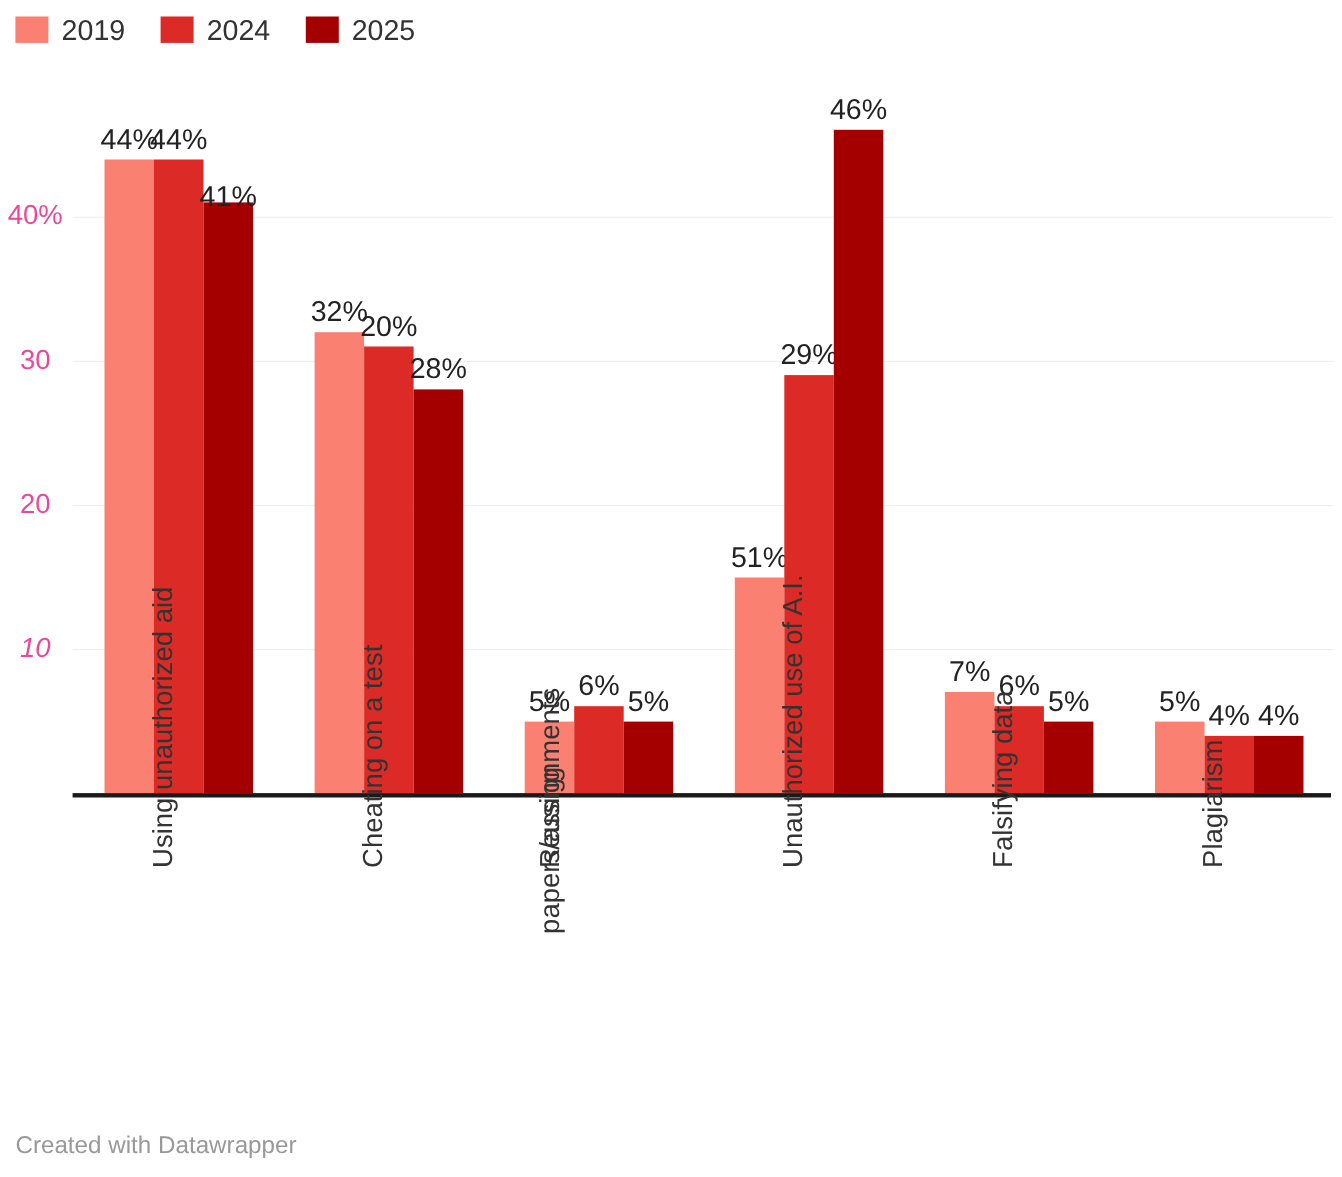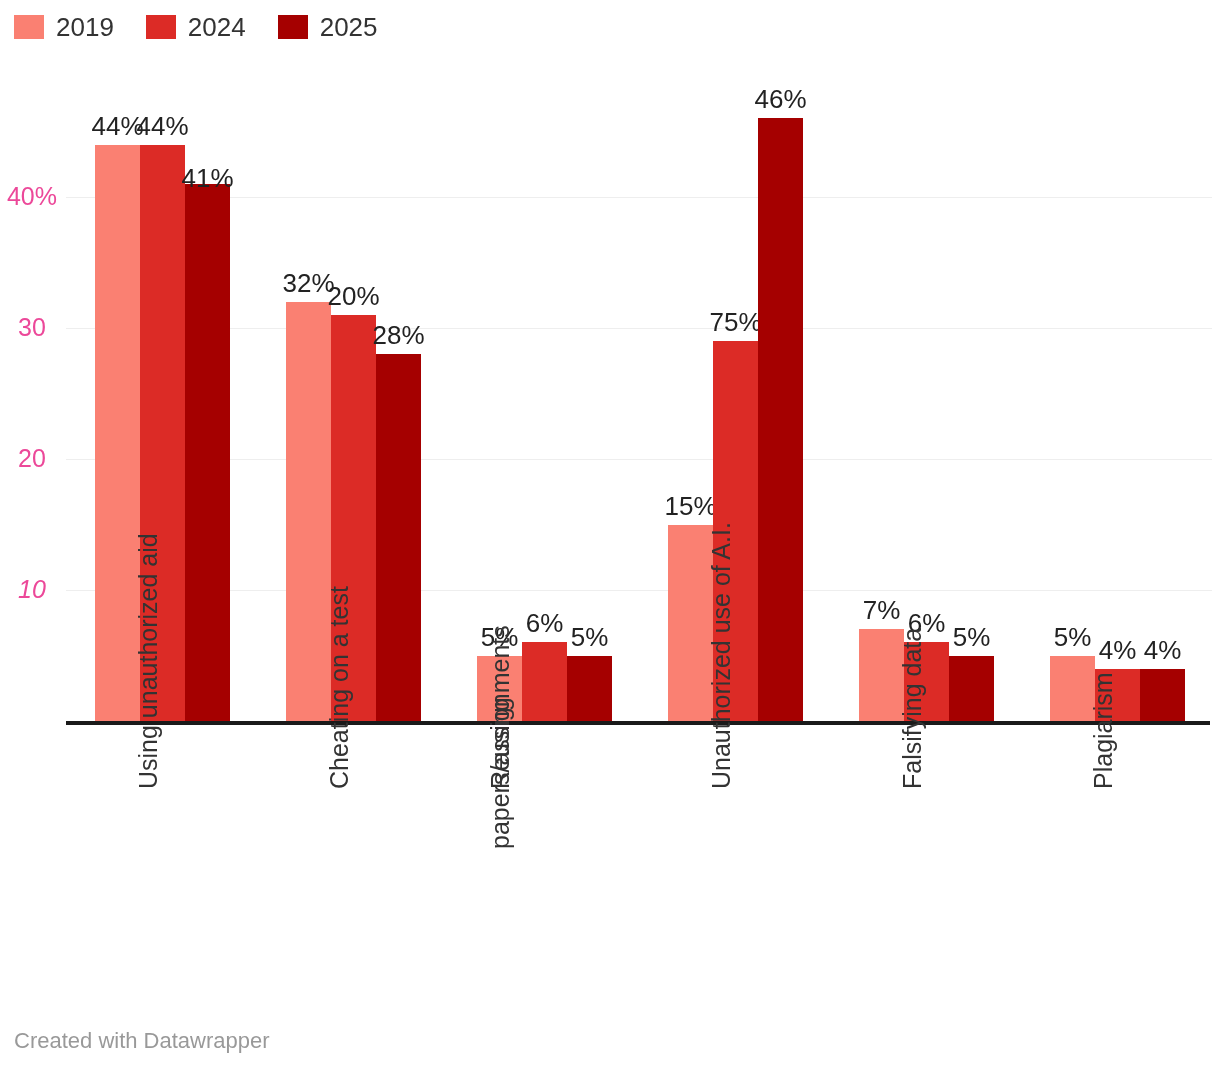--- a/index.html
+++ b/index.html
@@ -179,23 +179,23 @@
       <div class="bar-value" style="left: 323px; width: 61px; top: 222.9px;">20%</div>
       <div class="bar" style="left: 376px; width: 45px; height: 366.8px; background: rgb(165, 0, 0);"></div>
       <div class="bar-value" style="left: 368px; width: 61px; top: 262.2px;">28%</div>
       <div class="bar" style="left: 477px; width: 45px; height: 65.5px; background: rgb(250, 128, 114);"></div>
       <div class="bar-value" style="left: 469px; width: 61px; top: 563.5px;">5%</div>
       <div class="bar" style="left: 522px; width: 45px; height: 78.6px; background: rgb(220, 43, 38);"></div>
       <div class="bar-value" style="left: 514px; width: 61px; top: 550.4px;">6%</div>
       <div class="bar" style="left: 567px; width: 45px; height: 65.5px; background: rgb(165, 0, 0);"></div>
       <div class="bar-value" style="left: 559px; width: 61px; top: 563.5px;">5%</div>
       <div class="bar" style="left: 668px; width: 45px; height: 196.5px; background: rgb(250, 128, 114);"></div>
-      <div class="bar-value" style="left: 660px; width: 61px; top: 432.5px;">15%</div>
+      <div class="bar-value" style="left: 660px; width: 61px; top: 432.5px;">51%</div>
       <div class="bar" style="left: 713px; width: 45px; height: 379.9px; background: rgb(220, 43, 38);"></div>
-      <div class="bar-value" style="left: 705px; width: 61px; top: 249.1px;">75%</div>
+      <div class="bar-value" style="left: 705px; width: 61px; top: 249.1px;">29%</div>
       <div class="bar" style="left: 758px; width: 45px; height: 602.6px; background: rgb(165, 0, 0);"></div>
       <div class="bar-value" style="left: 750px; width: 61px; top: 26.4px;">46%</div>
       <div class="bar" style="left: 859px; width: 45px; height: 91.7px; background: rgb(250, 128, 114);"></div>
       <div class="bar-value" style="left: 851px; width: 61px; top: 537.3px;">7%</div>
       <div class="bar" style="left: 904px; width: 45px; height: 78.6px; background: rgb(220, 43, 38);"></div>
       <div class="bar-value" style="left: 896px; width: 61px; top: 550.4px;">6%</div>
       <div class="bar" style="left: 949px; width: 45px; height: 65.5px; background: rgb(165, 0, 0);"></div>
       <div class="bar-value" style="left: 941px; width: 61px; top: 563.5px;">5%</div>
       <div class="bar" style="left: 1050px; width: 45px; height: 65.5px; background: rgb(250, 128, 114);"></div>
       <div class="bar-value" style="left: 1042px; width: 61px; top: 563.5px;">5%</div>

